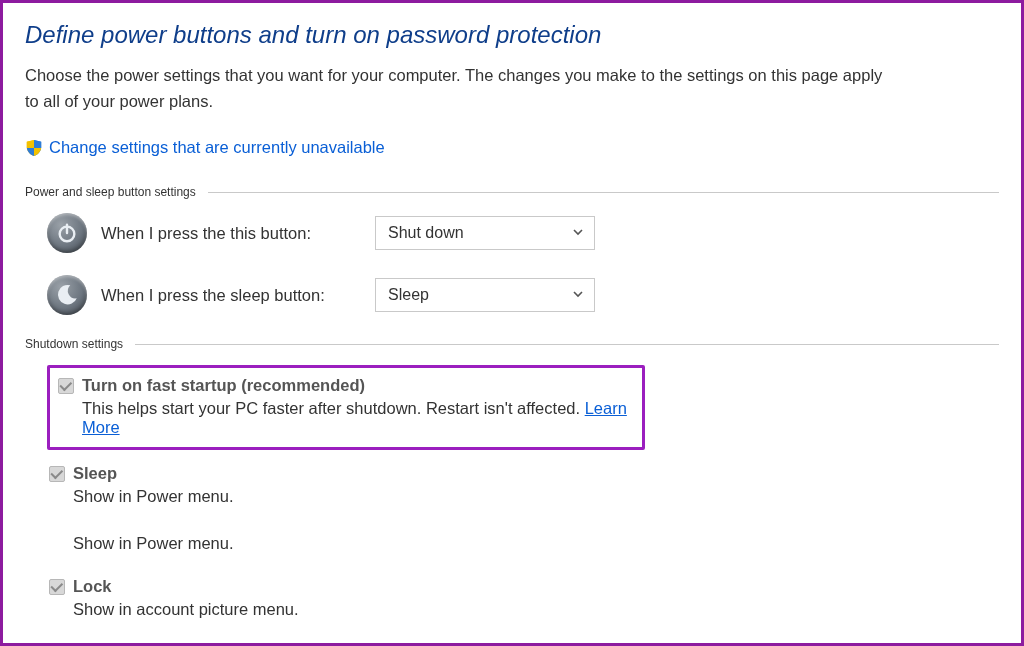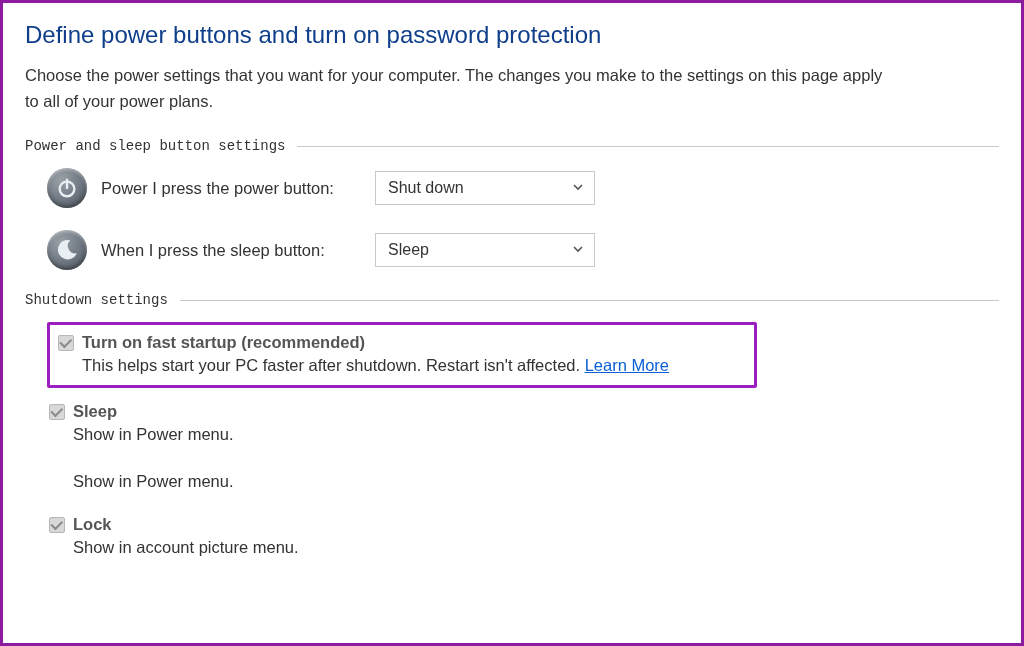--- a/index.html
+++ b/index.html
@@ -16,20 +16,21 @@
     border: 3px solid #8d1b9f;
     padding: 18px 22px 10px 22px;
     position: relative;
     overflow: hidden;
   }
   h1.page-title {
     margin: 0 0 14px 0;
     font-size: 24px;
     font-weight: 400;
     color: #0f3e8a;
+    font-style: italic;
   }
   p.page-desc {
     margin: 0 0 24px 0;
     font-size: 16.5px;
     line-height: 1.55;
     color: #333;
     max-width: 860px;
   }
   .shield-link {
     display: flex;
@@ -43,25 +44,24 @@
     font-size: 16.5px;
   }
   .shield-icon { width: 18px; height: 18px; display: inline-block; }
 
   .group-header {
     display: flex;
     align-items: center;
     margin: 6px 0 14px 0;
   }
   .group-header .group-label {
-    font-size: 14px;
+    font-size: 12px;
     color: #333;
     padding-right: 12px;
     white-space: nowrap;
-    font-family: Liberation Mono, monospace;
   }
   .group-header .rule {
     flex: 1;
     height: 1px;
     background: #c9c9c9;
   }
 
   .button-setting-row {
     display: flex;
     align-items: center;
@@ -134,47 +134,61 @@
   }
   .chk-desc a {
     color: #0a5fd6;
     text-decoration: underline;
   }
   .highlight-box {
     border: 3px solid #9b1fbf;
     border-radius: 2px;
     padding: 8px 8px 10px 8px;
     margin-bottom: 10px;
-    width: 710px;
+    width: 598px;
   }
   .highlight-box .chk-item { margin-bottom: 0; padding: 0; }
 </style>
 </head>
 <body>
 
 <div class="window">
 
   <h1 class="page-title">Define power buttons and turn on password protection</h1>
 
   <p class="page-desc">Choose the power settings that you want for your computer. The changes you make to the settings on this page apply to all of your power plans.</p>
 
+  <div class="shield-link">
+    <span class="shield-icon">
+      <svg viewBox="0 0 20 20">
+        <path d="M10 1 L18 3 V9 C18 14 14 18 10 19 C6 18 2 14 2 9 V3 Z" fill="#fff"></path>
+        <path d="M10 1 L18 3 V9 C18 14 14 18 10 19 V1 Z" fill="#2e7cd6"></path>
+        <path d="M10 1 L2 3 V9 C2 14 6 18 10 19 V1 Z" fill="#f3c100"></path>
+        <path d="M10 1 L18 3 V10 H10 Z" fill="#2e7cd6"></path>
+        <path d="M10 1 L2 3 V10 H10 Z" fill="#f3c100"></path>
+        <path d="M10 10 H18 V9 C18 14 14 18 10 19 Z" fill="#f3c100"></path>
+        <path d="M10 10 H2 V9 C2 14 6 18 10 19 Z" fill="#2e7cd6"></path>
+      </svg>
+    </span>
+    <a href="#">Change settings that are currently unavailable</a>
+  </div>
 
   <div class="group-header">
     <span class="group-label">Power and sleep button settings</span>
     <span class="rule"></span>
   </div>
 
   <div class="button-setting-row">
     <span class="circle-icon">
       <svg viewBox="0 0 24 24">
         <circle cx="12" cy="13" r="8" fill="none" stroke="#e9eef3" stroke-width="2.6"></circle>
         <line x1="12" y1="3" x2="12" y2="12" stroke="#e9eef3" stroke-width="2.6" stroke-linecap="round"></line>
       </svg>
     </span>
-    <span class="row-label">Power I press the power button:</span>
+    <span class="row-label">When I press the this button:</span>
     <div class="combo">
       <span>Shut down</span>
       <span class="chev">
         <svg width="12" height="12" viewBox="0 0 12 12">
             <path d="M2 4 L6 8 L10 4" fill="none" stroke="#555" stroke-width="1.6"></path>
           </svg>
       </span>
     </div>
   </div>
 

